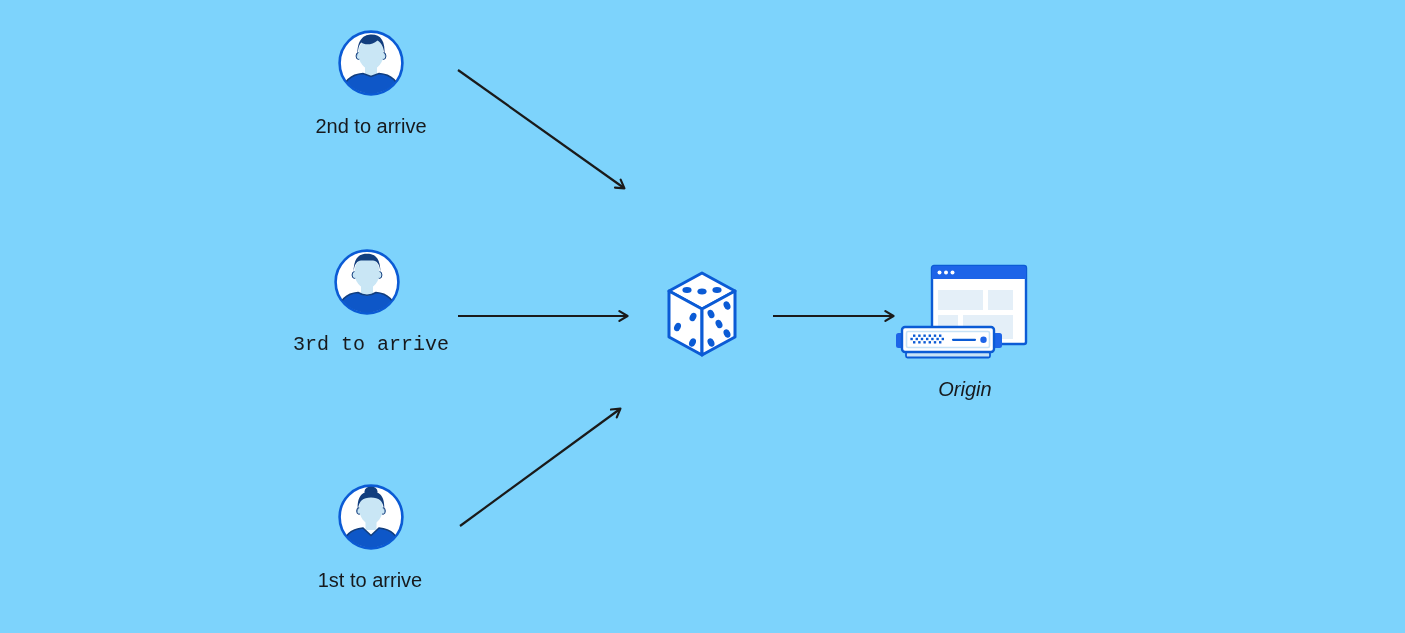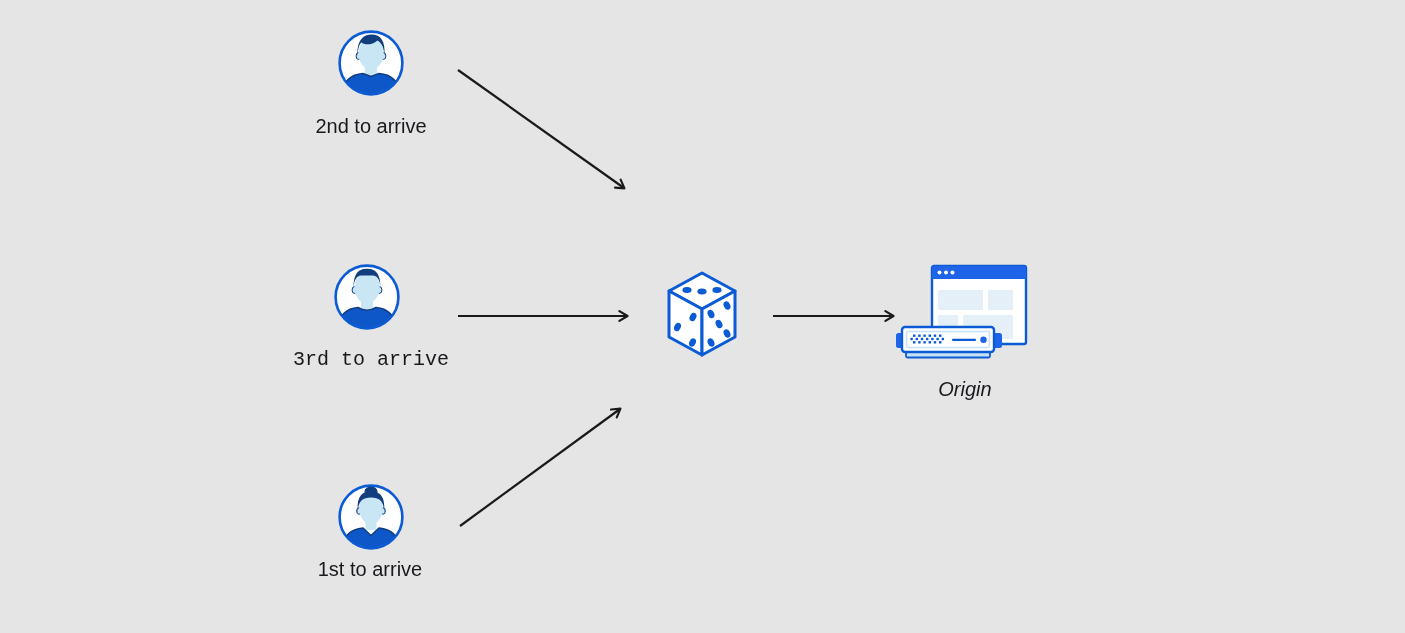--- a/index.html
+++ b/index.html
@@ -5,21 +5,21 @@
   html, body {
     margin: 0;
     padding: 0;
     background: #FFFFFF;
     font-family: "Liberation Sans", sans-serif;
   }
   .canvas {
     position: relative;
     width: 1405px;
     height: 633px;
-    background: #e5e5e5;
+    background: #7dd3fc;
     overflow: hidden;
   }
   .arrows-layer {
     position: absolute;
     left: 0;
     top: 0;
     width: 1405px;
     height: 633px;
     pointer-events: none;
   }
@@ -67,21 +67,21 @@
         <ellipse cx="46.5" cy="27" rx="2.4" ry="3.4" fill="#C9E6F5" stroke="#123E7E" stroke-width="1"></ellipse>
         <ellipse cx="34" cy="24.5" rx="12.5" ry="16" fill="#C9E6F5"></ellipse>
         <path d="M20.5 28 C 19.5 9 28 5.5 34.5 5.5 C 44 5.5 48.5 12 47.5 27
                  C 47 19 44.5 13.5 40.5 11.5 C 35 16.5 27 16 24.5 13.5
                  C 22 15.5 20.8 20 20.5 28 Z" fill="#123E7E"></path>
       </g>
     </svg>
     <div class="node-label" style="left:-46px; top:85px; width:160px;">2nd to arrive</div>
   </div>
 
-  <div class="node" style="left:333px; top:263px;font-family:Liberation Mono, monospace;">
+  <div class="node" style="left:333px; top:248px;font-family:Liberation Mono, monospace;">
     <svg width="68" height="68" viewBox="0 0 68 68">
       <defs>
           <clipPath id="clipA2">
             <circle cx="34" cy="34" r="30.6"></circle>
           </clipPath>
         </defs>
       <circle cx="34" cy="34" r="31.4" fill="#FFFFFF" stroke="#0B5BD5" stroke-width="2.6"></circle>
       <g clip-path="url(#clipA2)">
         <rect x="28" y="32" width="12" height="15" fill="#C9E6F5"></rect>
         <path d="M4 68 Q 6 46 25 44.5 Q 34 50 43 44.5 Q 62 46 64 68 Z" fill="#0E57C8" stroke="#123E7E" stroke-width="1.6"></path>
@@ -107,21 +107,21 @@
         <ellipse cx="34" cy="8.5" rx="6.5" ry="5" fill="#123E7E"></ellipse>
         <rect x="28.5" y="33" width="11" height="14" fill="#C9E6F5"></rect>
         <path d="M4 68 Q 6 47 26 45 L 34 52.5 L 42 45 Q 62 47 64 68 Z" fill="#0E57C8" stroke="#123E7E" stroke-width="1.6"></path>
         <ellipse cx="22" cy="28" rx="2.3" ry="3.3" fill="#C9E6F5" stroke="#123E7E" stroke-width="1"></ellipse>
         <ellipse cx="46" cy="28" rx="2.3" ry="3.3" fill="#C9E6F5" stroke="#123E7E" stroke-width="1"></ellipse>
         <ellipse cx="34" cy="25.5" rx="11.8" ry="15.5" fill="#C9E6F5"></ellipse>
         <path d="M21 31 C 19 12 26 8.5 34 8.5 C 42 8.5 49 12 47 31
                  C 47.5 19 43 14.5 34 14.5 C 25 14.5 20.5 19 21 31 Z" fill="#123E7E"></path>
       </g>
     </svg>
-    <div class="node-label" style="left:-47px; top:74px; width:160px;">1st to arrive</div>
+    <div class="node-label" style="left:-47px; top:85px; width:160px;">1st to arrive</div>
   </div>
 
   <div class="node" style="left:666px; top:269px;">
     <svg width="72" height="92" viewBox="0 0 72 92">
       <g fill="#FFFFFF" stroke="#0B5BD5" stroke-width="3" stroke-linejoin="round">
         <polygon points="36,4 69,22 36,40 3,22"></polygon>
         <polygon points="3,22 36,40 36,86 3,68"></polygon>
         <polygon points="36,40 69,22 69,68 36,86"></polygon>
       </g>
       <g fill="#0B5BD5">

